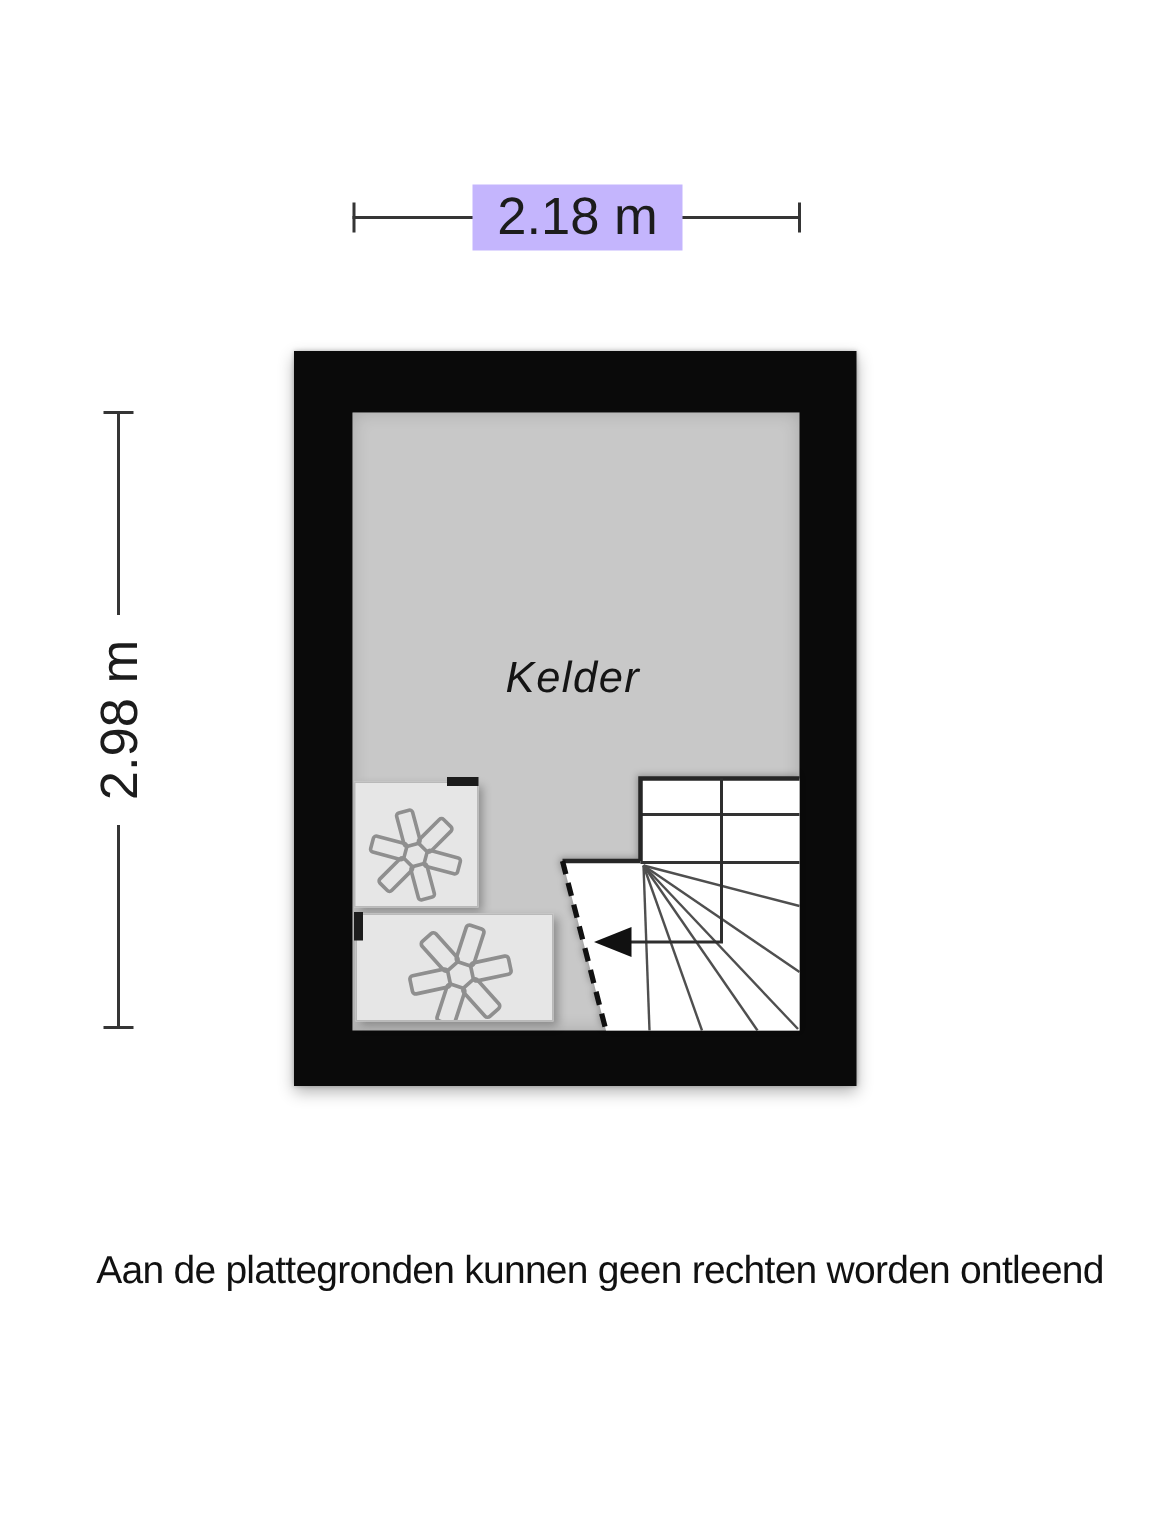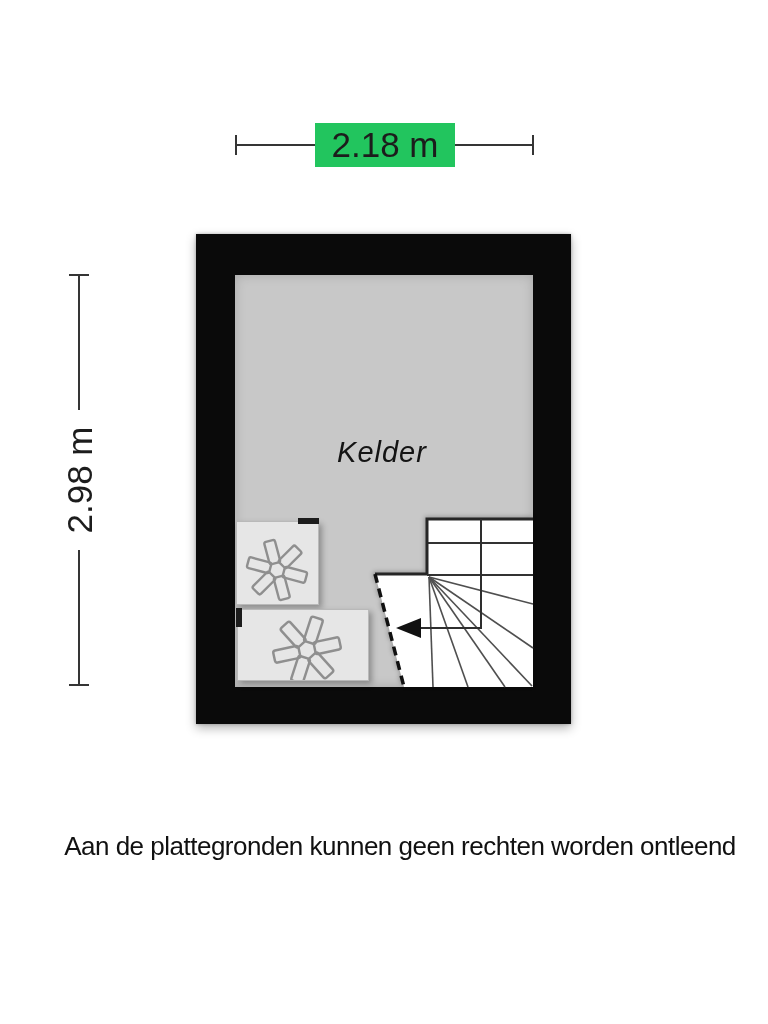--- a/index.html
+++ b/index.html
@@ -8,21 +8,21 @@
 
   .abs { position: absolute; }
 
   
   .dim-line-h { left: 235px; top: 144px; width: 299px; height: 2px; background: #353535; }
   .dim-tick-v { width: 2px; height: 20px; background: #353535; top: 135px; }
   .dim-tick-v.left  { left: 235px; }
   .dim-tick-v.right { left: 532px; }
   .dim-label-top {
     left: 315px; top: 123px; width: 140px; height: 44px;
-    background: #22c55e; text-align: center; line-height: 44px;
+    background: #c4b5fd; text-align: center; line-height: 44px;
     font-size: 35px; color: #1c1c1c; z-index: 3;
   }
 
   .dim-line-v { left: 78px; top: 275px; width: 2px; height: 411px; background: #353535; }
   .dim-tick-h { width: 20px; height: 2px; background: #353535; left: 69px; }
   .dim-tick-h.top    { top: 274px; }
   .dim-tick-h.bottom { top: 684px; }
   .dim-label-left {
     left: 80px; top: 480px; width: 140px; height: 44px;
     background: #ffffff; text-align: center; line-height: 44px;

